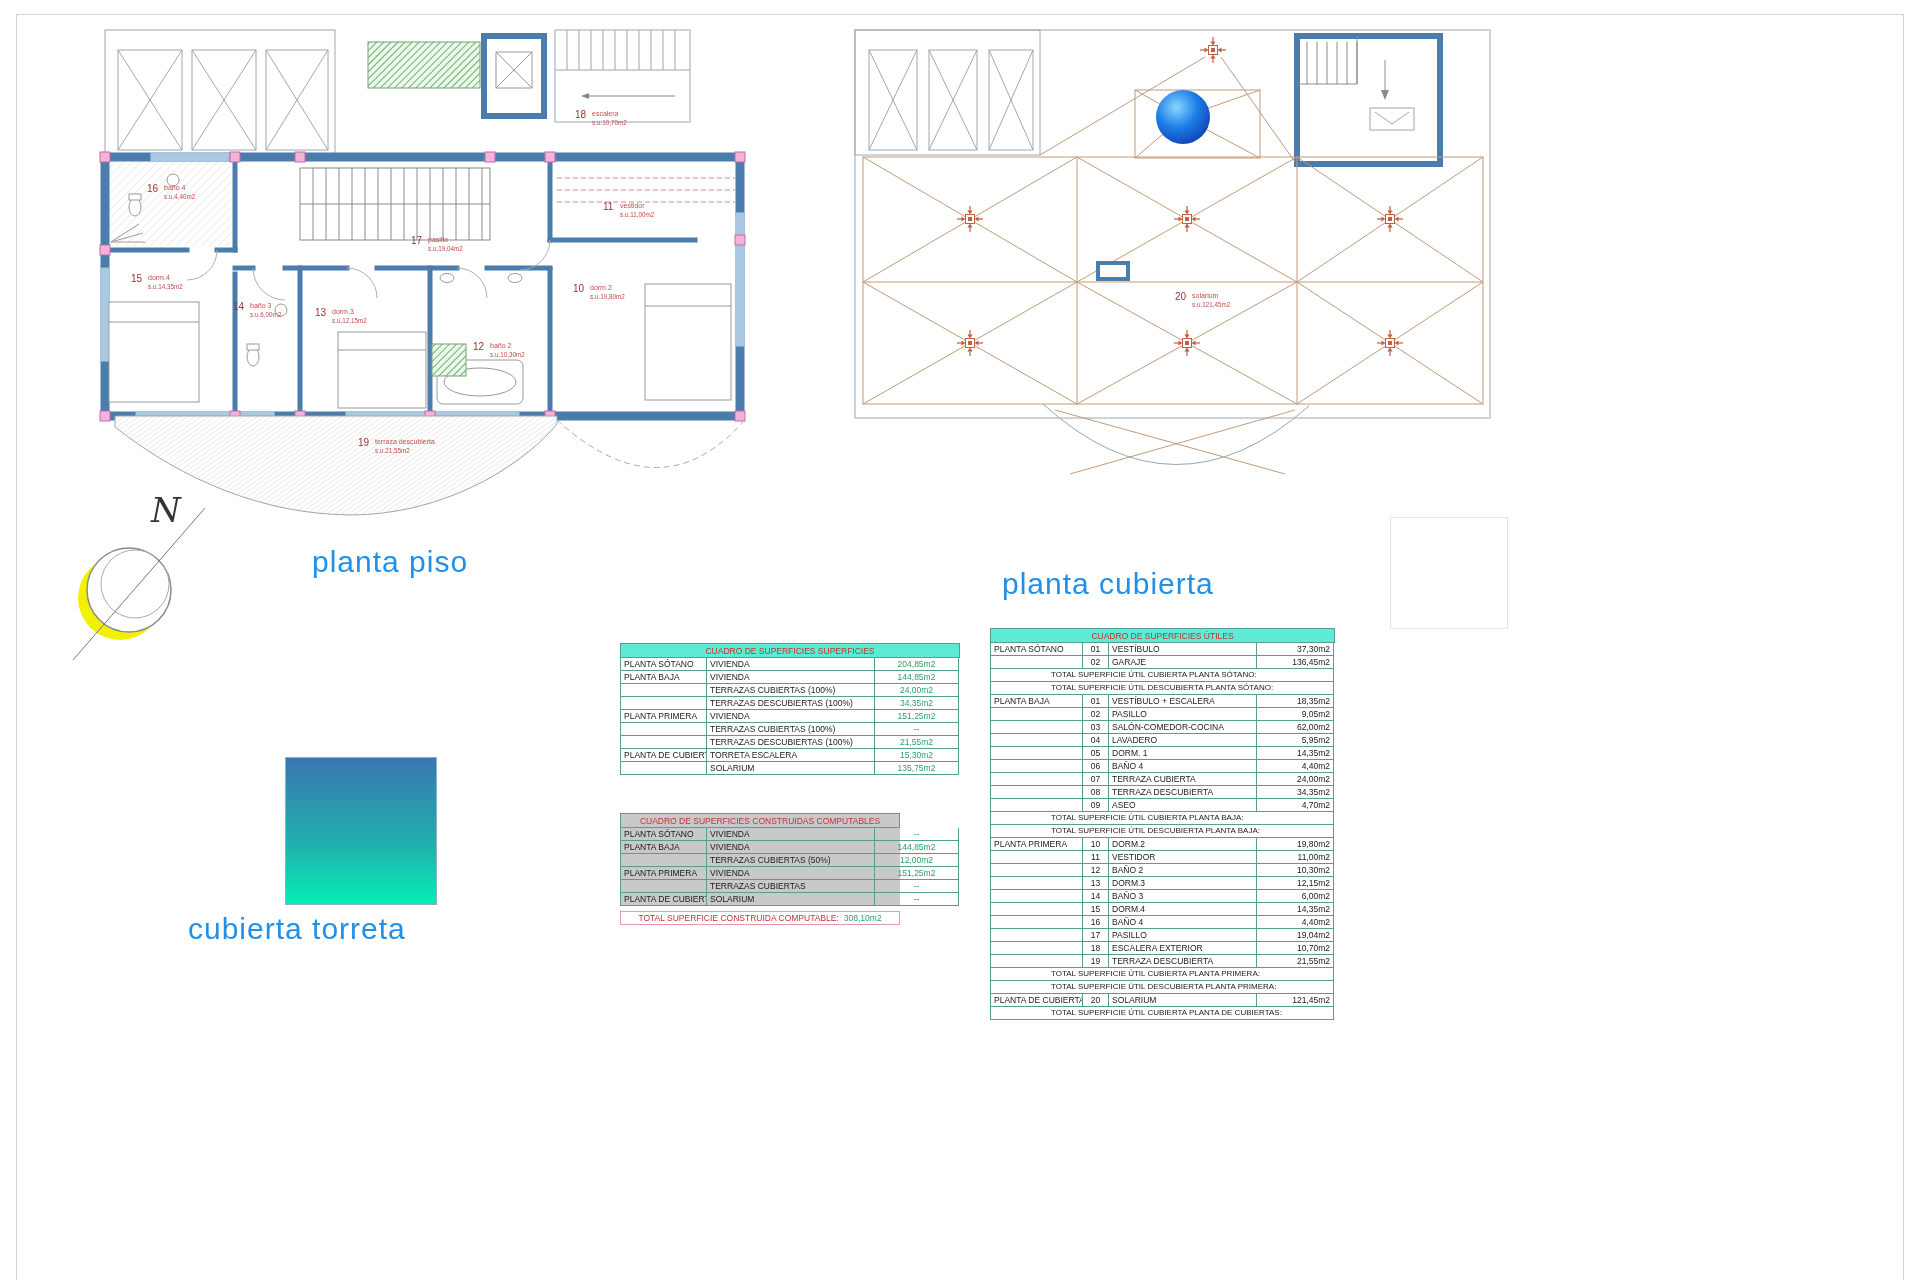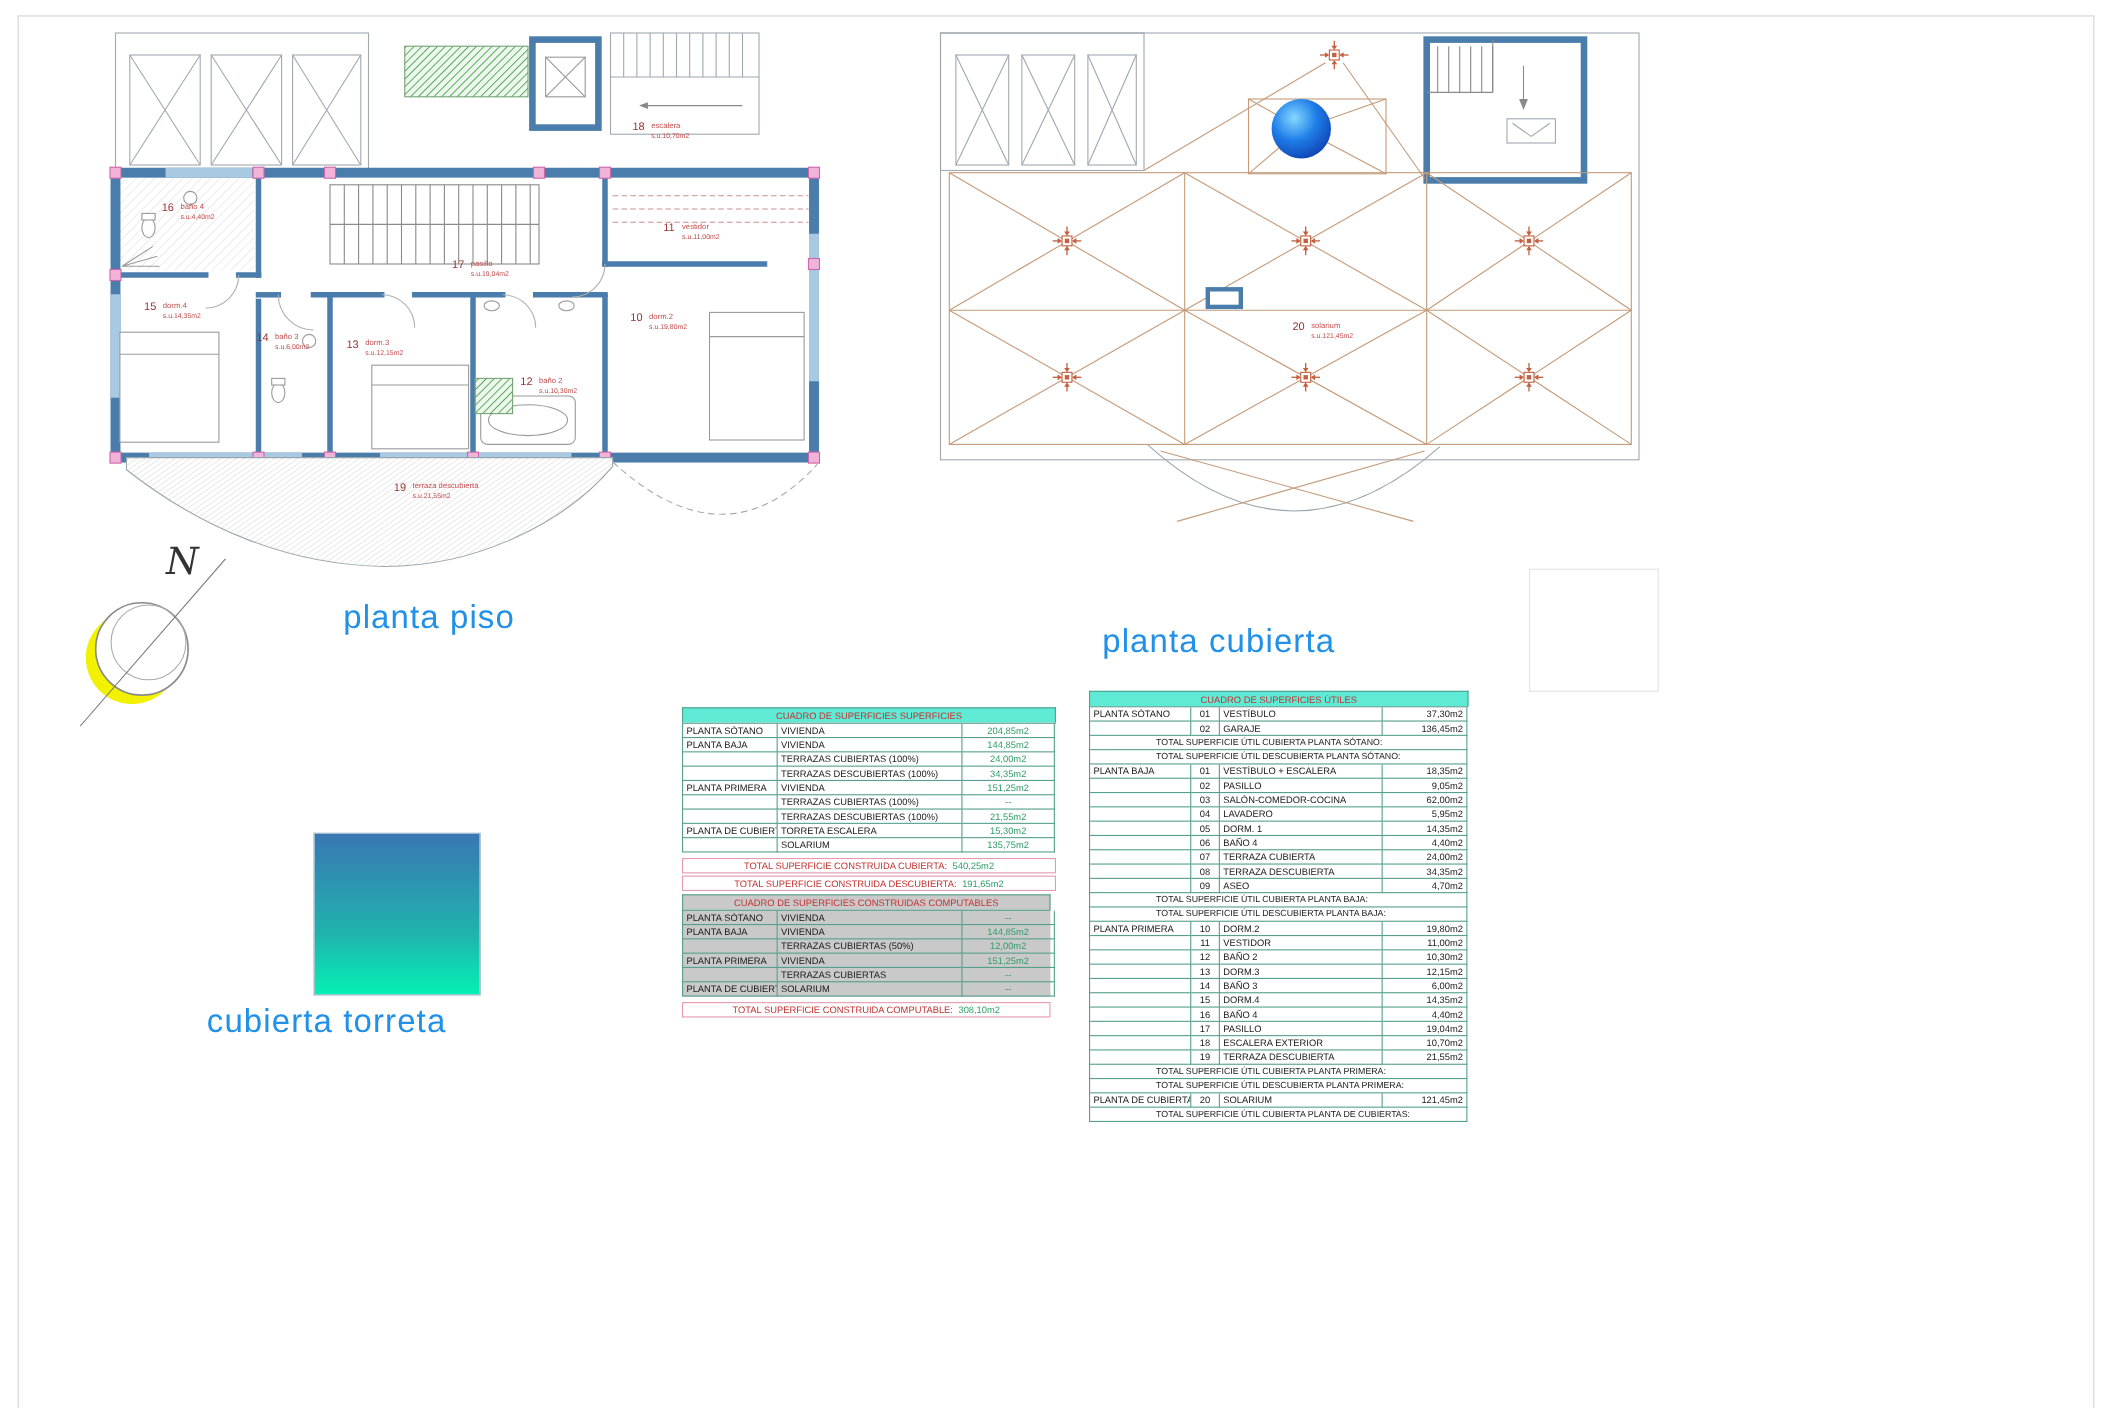--- a/index.html
+++ b/index.html
@@ -16,21 +16,21 @@
   #title-piso { left:312px; top:545px; }
   #title-cubierta { left:1002px; top:567px; }
   #title-torreta { left:188px; top:912px; }
   
   .torreta-swatch { position:absolute; left:285px; top:757px; width:152px; height:148px;
     background:linear-gradient(180deg,#3977b3 0%,#1fb3ad 62%,#04f0b4 100%); border:1px solid #8fb0c8; }
   .ghost-box { position:absolute; left:1390px; top:517px; width:118px; height:112px; border:1px solid #e4e4e4; }
   
   .tbl { position:absolute; font-size:8.5px; line-height:12px; color:#1a1a1a; }
   #tbl-construidas { left:620px; top:643px; width:340px; }
-  #tbl-computables { left:620px; top:813px; width:335px; }
+  #tbl-computables { left:620px; top:813px; width:280px; }
   #tbl-utiles { left:990px; top:628px; width:345px; }
   .tbl-title { border:1px solid #54a08c; border-bottom:none; height:14px; line-height:14px; text-align:center; color:#c23333; background:#5eead4; white-space:nowrap; overflow:hidden; }
   .tbl-box { border-top:1px solid #54a08c; border-left:1px solid #54a08c; background:#fff; }
   .trow { display:grid; }
   #tbl-construidas .trow, #tbl-computables .trow { grid-template-columns:86px 168px 84px; }
   #tbl-utiles .trow { grid-template-columns:92px 26px 148px 77px; }
   .tc { height:13px; border-right:1px solid #54a08c; border-bottom:1px solid #54a08c; padding:0 3px; white-space:nowrap; overflow:hidden; }
   .tc-c { text-align:center; }
   .c-val { color:#2f9e68; text-align:center; }
   #tbl-utiles .c-val { color:#1a1a1a; text-align:right; }
@@ -373,30 +373,20 @@
       <div class="tc">PLANTA DE CUBIERTAS</div>
       <div class="tc">TORRETA ESCALERA</div>
       <div class="tc c-val">15,30m2</div>
     </div>
       <div class="trow">
       <div class="tc"></div>
       <div class="tc">SOLARIUM</div>
       <div class="tc c-val">135,75m2</div>
     </div>
     </div>
-  <div class="tot-stack">
-      <div class="tot-row">
-      <span class="tl">TOTAL SUPERFICIE CONSTRUIDA CUBIERTA:</span>
-      <span class="tv">540,25m2</span>
-    </div>
-      <div class="tot-row">
-      <span class="tl">TOTAL SUPERFICIE CONSTRUIDA DESCUBIERTA:</span>
-      <span class="tv">191,65m2</span>
-    </div>
-    </div>
 </div>
 
 <div class="tbl" id="tbl-computables">
   <div class="tbl-title">CUADRO DE SUPERFICIES CONSTRUIDAS COMPUTABLES</div>
   <div class="tbl-box">
       <div class="trow">
       <div class="tc">PLANTA SÓTANO</div>
       <div class="tc">VIVIENDA</div>
       <div class="tc c-val">--</div>
     </div>

